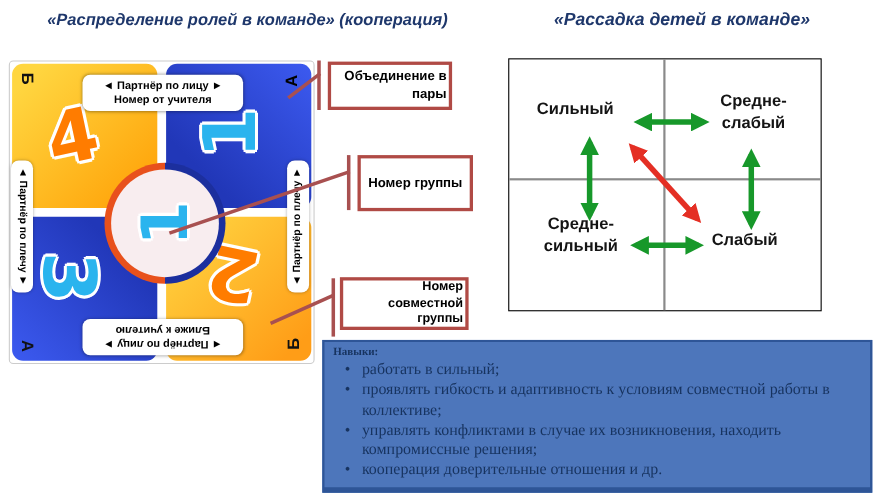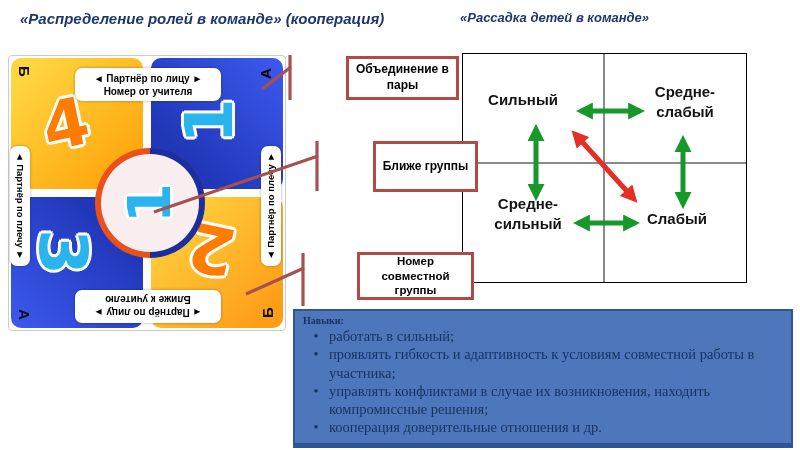--- a/index.html
+++ b/index.html
@@ -1,23 +1,23 @@
 <!DOCTYPE html>
 <html><head>
 <meta charset="utf-8">
 <style>
   html,body{margin:0;padding:0;background:#ffffff;}
   #canvas{position:relative;width:800px;height:450px;background:#ffffff;overflow:hidden;
           font-family:"Liberation Sans",sans-serif;}
 
   
   .slide-title{position:absolute;top:10px;font-size:15px;font-weight:bold;font-style:italic;
-               color:#1e376b;text-align:left;white-space:nowrap;}
+               color:#1e376b;text-align:center;white-space:nowrap;}
   #title-left{left:20px;width:410px;}
-  #title-right{left:460px;width:320px;font-size:13px;}
+  #title-right{left:460px;width:320px;font-size:16px;}
 
   
   #mat{position:absolute;left:8px;top:55px;width:278px;height:276px;background:#ffffff;
        border:1px solid #cccccc;border-radius:4px;
        display:grid;grid-template-columns:1fr 1fr;grid-template-rows:1fr 1fr;gap:8px;padding:2px;box-sizing:border-box;}
   .quad{position:relative;border-radius:10px;overflow:hidden;}
   .quad-tl{background:linear-gradient(135deg,#ffd640 10%,#ffa40a 90%);}
   .quad-tr{background:linear-gradient(225deg,#3c5af0 0%,#2137b8 75%);}
   .quad-bl{background:linear-gradient(45deg,#3c5af0 0%,#2137b8 75%);}
   .quad-br{background:linear-gradient(315deg,#ff9d17 10%,#ffd23f 90%);}
@@ -39,22 +39,22 @@
 
   #center-circle{position:absolute;left:86px;top:92px;width:110px;height:110px;border-radius:50%;
       background:conic-gradient(from 0deg,#1c2f9e 0deg 180deg,#e8511c 180deg 360deg);
       display:flex;align-items:center;justify-content:center;z-index:3;}
   #center-circle .inner{width:98px;height:98px;border-radius:50%;background:#f8edef;
       display:flex;align-items:center;justify-content:center;}
   #center-num{font-size:58px;transform:rotate(-90deg);}
 
   
   .callout{position:absolute;background:#ffffff;border:3px solid #b04a45;color:#000;
-           font-size:12px;font-weight:bold;text-align:center;display:flex;align-items:center;
-           justify-content:center;box-sizing:border-box;z-index:6;line-height:1.3;padding:2px;margin-left:48px;}
+           font-size:12px;font-weight:bold;text-align:right;display:flex;align-items:center;
+           justify-content:center;box-sizing:border-box;z-index:6;line-height:1.3;padding:2px;}
   #callout-pairing{left:298px;top:56px;width:113px;height:44px;}
   #callout-group{left:325px;top:141px;width:105px;height:51px;}
   #callout-member{left:309px;top:252px;width:117px;height:48px;font-size:11.5px;}
 
   
   #seating-grid{position:absolute;left:462px;top:53px;width:285px;height:230px;
                 border:1px solid #000000;box-sizing:border-box;background:#fff;}
   .grid-divider-v{position:absolute;left:140px;top:0;width:1.5px;height:100%;background:#8a8a8a;}
   .grid-divider-h{position:absolute;left:0;top:108px;width:100%;height:1.5px;background:#8a8a8a;}
   .cell-label{position:absolute;font-size:15px;font-weight:bold;color:#141414;
@@ -142,21 +142,21 @@
     <g stroke="#17982a" stroke-width="5">
       <line x1="581" y1="111" x2="640" y2="111" marker-start="url(#ah-green)" marker-end="url(#ah-green)"></line>
       <line x1="536" y1="129" x2="536" y2="196" marker-start="url(#ah-green)" marker-end="url(#ah-green)"></line>
       <line x1="683" y1="140" x2="683" y2="204" marker-start="url(#ah-green)" marker-end="url(#ah-green)"></line>
       <line x1="578" y1="223" x2="635" y2="223" marker-start="url(#ah-green)" marker-end="url(#ah-green)"></line>
     </g>
     <line x1="575" y1="134" x2="634" y2="199" stroke="#e42f24" stroke-width="5" marker-start="url(#ah-red)" marker-end="url(#ah-red)"></line>
   </svg>
 
   <div class="callout" id="callout-pairing">Объединение в пары</div>
-  <div class="callout" id="callout-group">Ближе группы</div>
+  <div class="callout" id="callout-group">Номер группы</div>
   <div class="callout" id="callout-member">Номер совместной группы</div>
 
   <div id="seating-grid">
     <div class="grid-divider-v"></div>
     <div class="grid-divider-h"></div>
     <div class="cell-label" id="cell-strong">Сильный</div>
     <div class="cell-label" id="cell-midweak">Средне-
 слабый</div>
     <div class="cell-label" id="cell-midstrong">Средне-
 сильный</div>
@@ -164,21 +164,21 @@
   </div>
 
   <div id="skills-box">
     <div id="skills-heading">Навыки:</div>
     <div class="skill-row">
       <span class="skill-bullet">•</span>
       <span class="skill-text">работать в сильный;</span>
     </div>
     <div class="skill-row">
       <span class="skill-bullet">•</span>
-      <span class="skill-text">проявлять гибкость и адаптивность к условиям совместной работы в участника;</span>
+      <span class="skill-text">проявлять гибкость и адаптивность к условиям совместной работы в коллективе;</span>
     </div>
     <div class="skill-row">
       <span class="skill-bullet">•</span>
       <span class="skill-text">управлять конфликтами в случае их возникновения, находить компромиссные решения;</span>
     </div>
     <div class="skill-row">
       <span class="skill-bullet">•</span>
       <span class="skill-text">кооперация доверительные отношения и др.</span>
     </div>
   </div>

